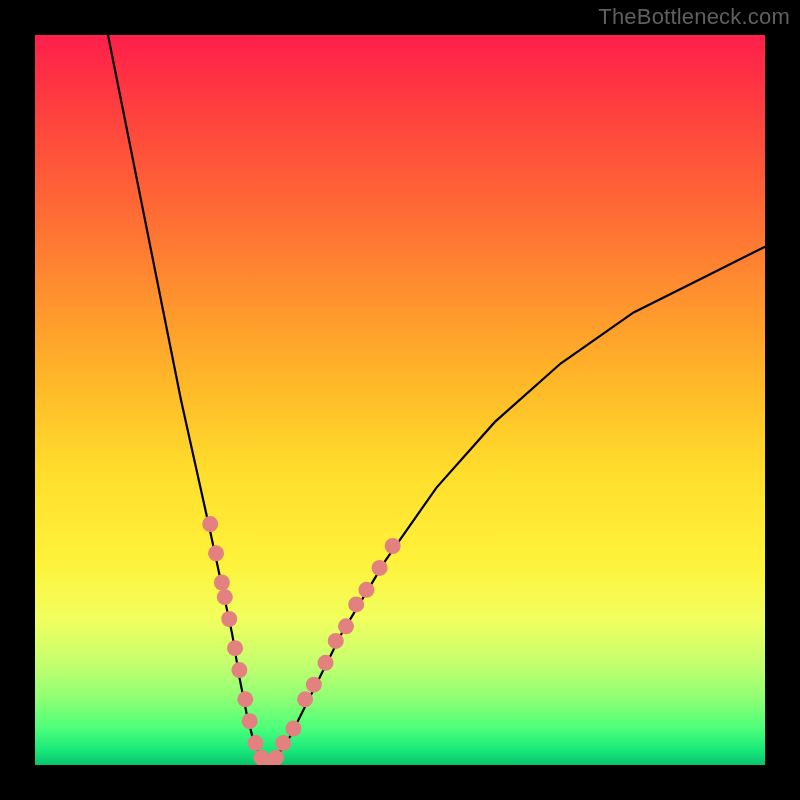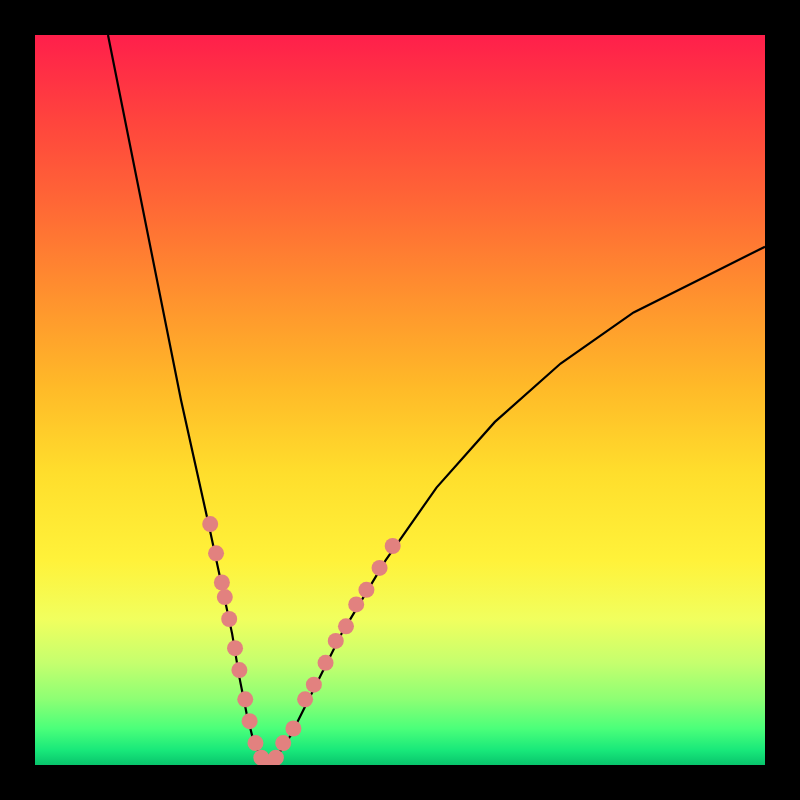--- a/index.html
+++ b/index.html
@@ -54,20 +54,21 @@
     left: 0;
     top: 0;
     width: 730px;
     height: 730px;
   }
 </style>
 </head>
 <body>
 
 <div class="frame">
+  <div class="watermark">TheBottleneck.com</div>
   <div class="plot-area">
     <svg class="curve" viewBox="0 0 730 730">
       <path id="curve-path" fill="none" stroke="#000" stroke-width="2.2" d="M73.00 0.00 L87.60 73.00 L102.20 146.00 L116.80 219.00 L131.40 292.00 L146.00 365.00 L160.60 430.70 L175.20 496.40 L186.15 547.50 L197.10 598.60 L204.40 642.40 L211.70 678.90 L219.00 708.10 L226.30 722.70 L233.60 730.00 L240.90 722.70 L255.50 700.80 L277.40 657.00 L306.60 598.60 L350.40 525.60 L401.50 452.60 L459.90 386.90 L525.60 328.50 L598.60 277.40 L671.60 240.90 L730.00 211.70 "></path>
       <g id="scatter-group">
           <circle cx="175.20" cy="489.10" r="8" fill="#e2817f"></circle>
           <circle cx="181.04" cy="518.30" r="8" fill="#e2817f"></circle>
           <circle cx="186.88" cy="547.50" r="8" fill="#e2817f"></circle>
           <circle cx="189.80" cy="562.10" r="8" fill="#e2817f"></circle>
           <circle cx="194.18" cy="584.00" r="8" fill="#e2817f"></circle>
           <circle cx="200.02" cy="613.20" r="8" fill="#e2817f"></circle>

